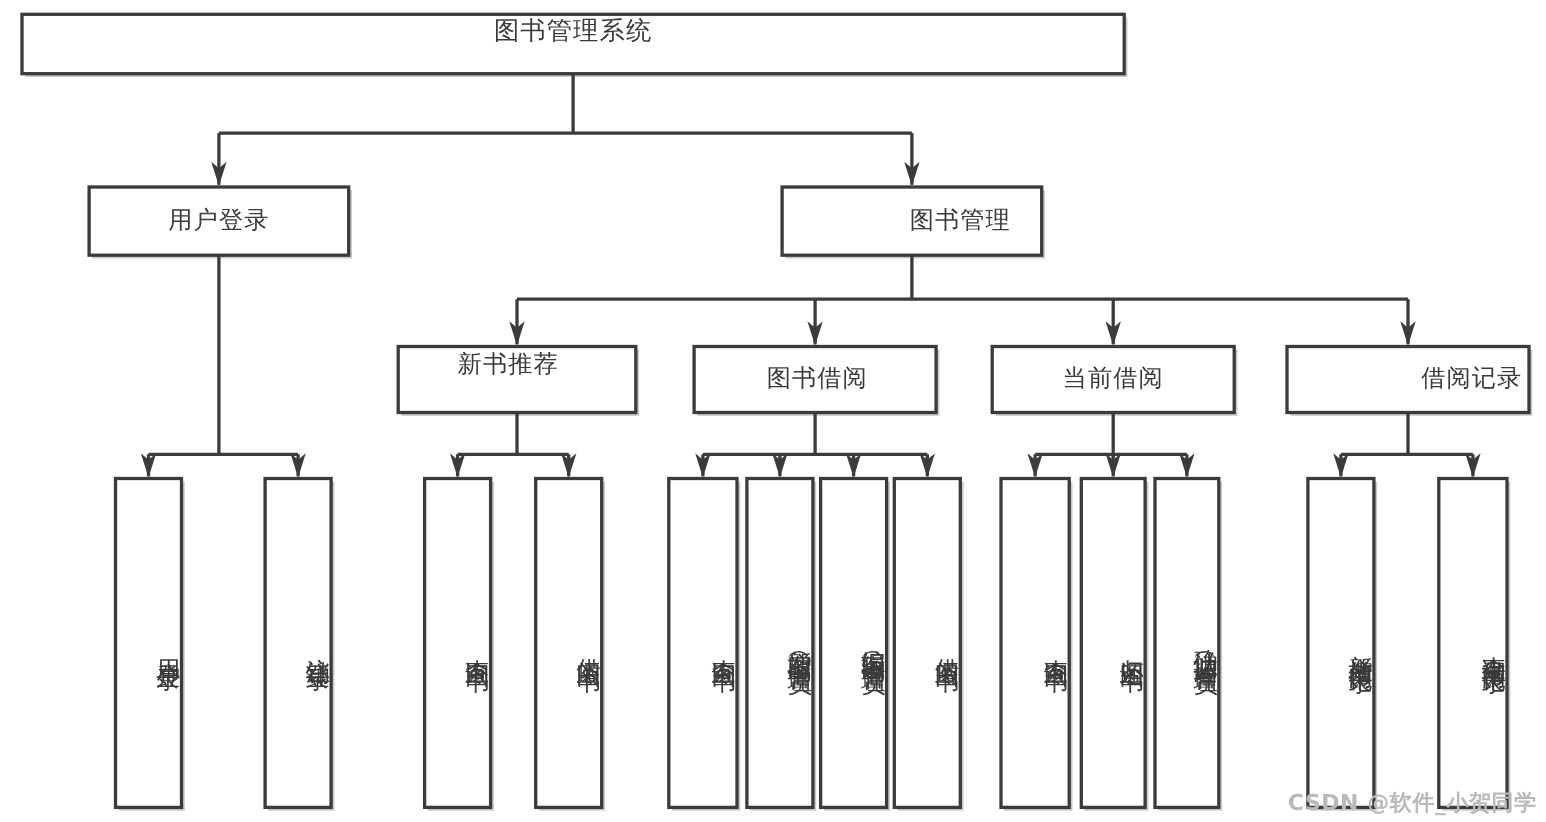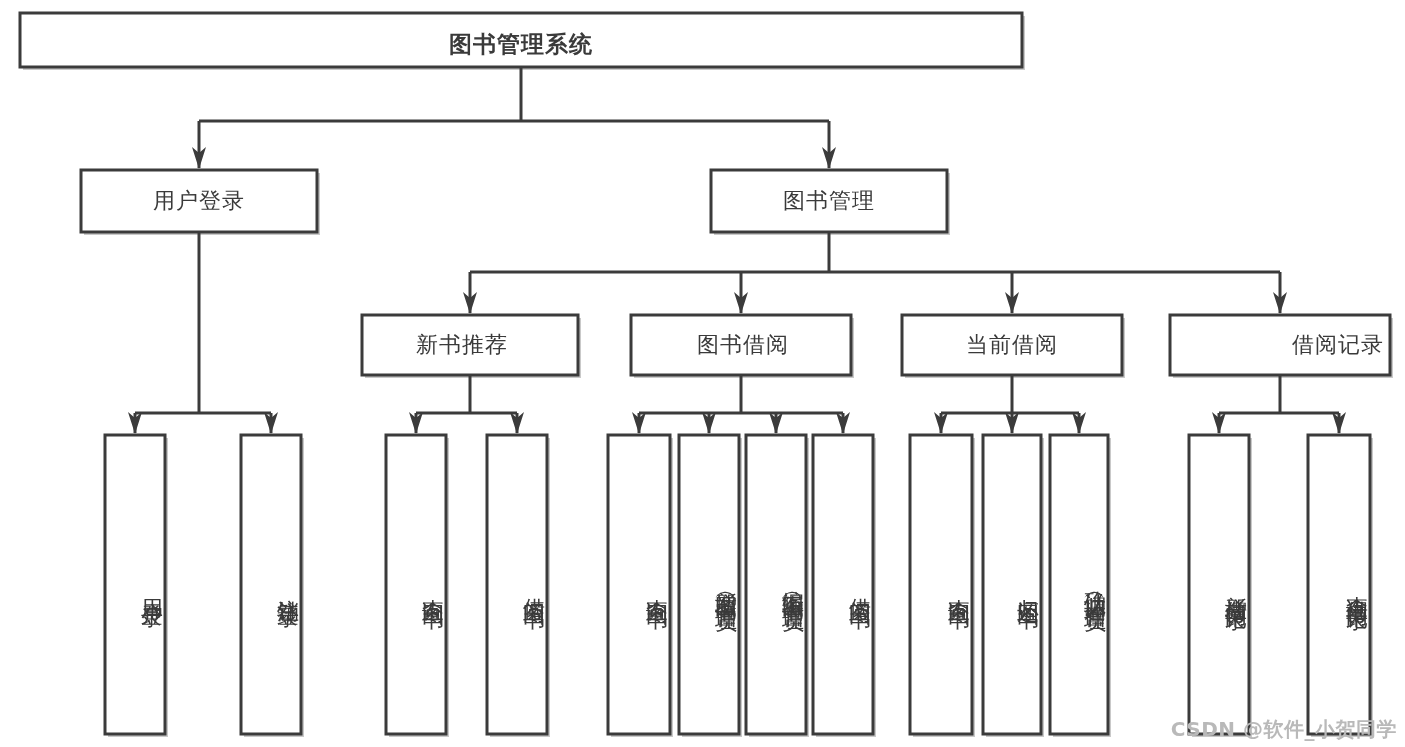--- a/index.html
+++ b/index.html
@@ -159,24 +159,24 @@
         <rect x="813" y="435" width="60" height="299" class="node-box"></rect>
         <rect x="910" y="435" width="62" height="299" class="node-box"></rect>
         <rect x="983" y="435" width="58" height="299" class="node-box"></rect>
         <rect x="1050" y="435" width="58" height="299" class="node-box"></rect>
         <rect x="1189" y="435" width="60" height="299" class="node-box"></rect>
         <rect x="1308" y="435" width="62" height="299" class="node-box"></rect>
       </g>
   </svg>
 
   <div id="label-layer">
-      <div class="node-label horiz title" style="left: 20px; top: 18px; width: 1002px; height: 54px; font-weight: bold;">图书管理系统</div>
+      <div class="node-label horiz title" style="left: 20px; top: 2px; width: 1002px; height: 54px;">图书管理系统</div>
       <div class="node-label horiz" style="left: 81px; top: 170px; width: 236px; height: 62px;">用户登录</div>
-      <div class="node-label horiz" style="left: 711px; top: 170px; width: 236px; height: 62px;">图书管理</div>
-      <div class="node-label horiz" style="left: 362px; top: 315px; width: 200px; height: 60px;">新书推荐</div>
+      <div class="node-label horiz" style="left: 711px; top: 170px; width: 236px; height: 62px; padding-left: 44px;">图书管理</div>
+      <div class="node-label horiz" style="left: 362px; top: 302px; width: 200px; height: 60px;">新书推荐</div>
       <div class="node-label horiz" style="left: 631px; top: 315px; width: 224px; height: 60px;">图书借阅</div>
       <div class="node-label horiz" style="left: 902px; top: 315px; width: 220px; height: 60px; text-align: right;">当前借阅</div>
       <div class="node-label horiz" style="left: 1210px; top: 315px; width: 176px; height: 60px; margin-left: 40px;">借阅记录</div>
       <div class="node-label vert" style="left: 105px; top: 435px; width: 60px; height: 299px;">用户登录</div>
       <div class="node-label vert" style="left: 241px; top: 435px; width: 60px; height: 299px;">注销登录</div>
       <div class="node-label vert" style="left: 386px; top: 435px; width: 60px; height: 299px;">查询图书</div>
       <div class="node-label vert" style="left: 487px; top: 435px; width: 60px; height: 299px;">借阅图书</div>
       <div class="node-label vert" style="left: 608px; top: 435px; width: 62px; height: 299px;">查询图书</div>
       <div class="node-label vert" style="left: 679px; top: 435px; width: 60px; height: 299px;">新增图书（管理员）</div>
       <div class="node-label vert" style="left: 746px; top: 435px; width: 60px; height: 299px;">编辑图书（管理员）</div>

